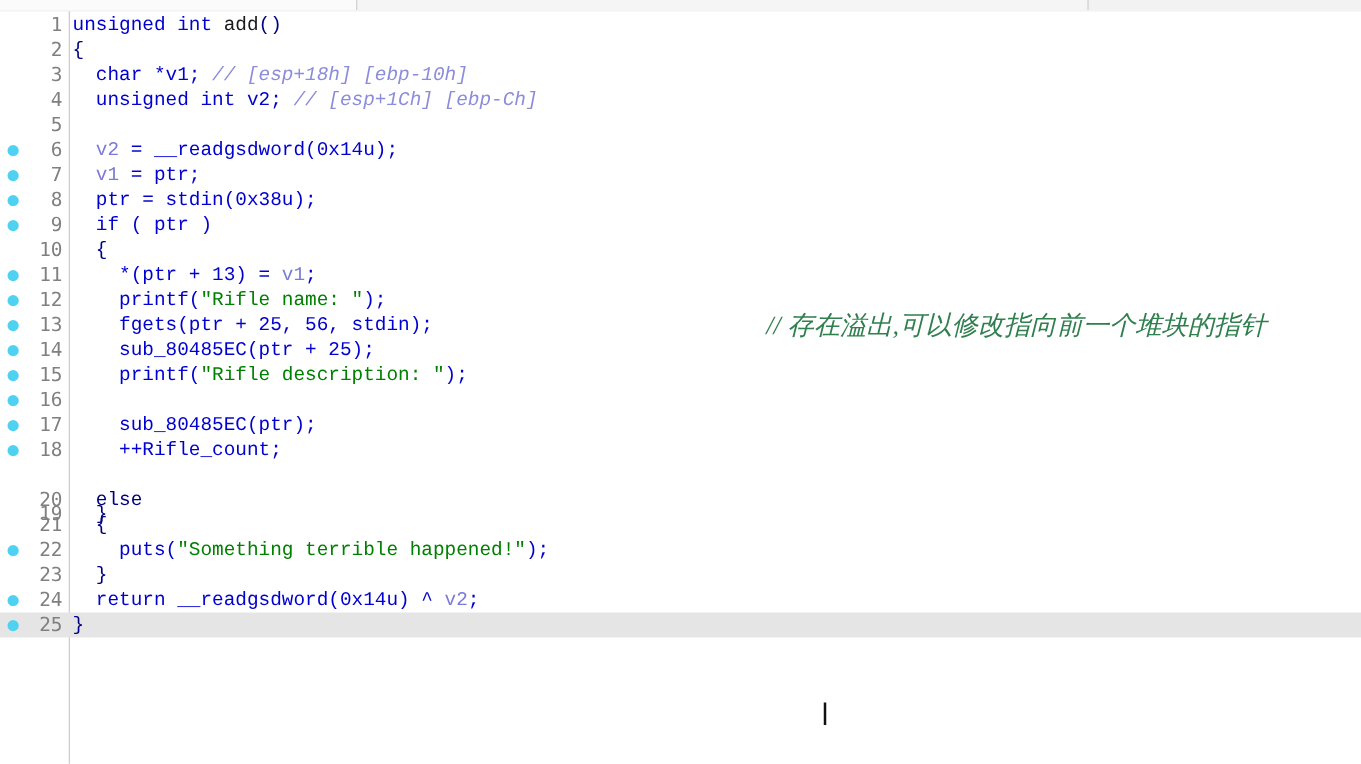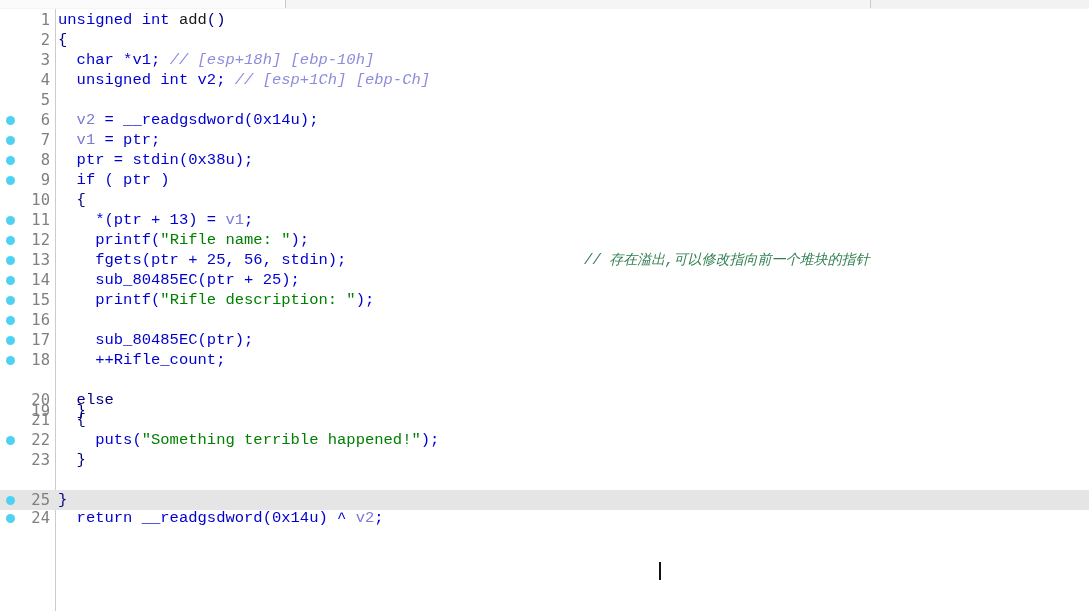--- a/index.html
+++ b/index.html
@@ -102,25 +102,25 @@
   .t-plain  { color: #1a1a1a; }
   .t-key    { color: #0000d0; }   
   .t-brace  { color: #000080; }   
   .t-var    { color: #7a7ad8; }   
   .t-str    { color: #008000; }
   .t-cmt-lav{ color: #8c8cdc; font-style: italic; margin-top: 48px; }  
   .t-cmt-grn{ color: #2f7f4f; font-style: italic; }  
 
   .side-comment {
     position: absolute;
-    left: 584px; top: 0;
-    font-size: 14px;
+    left: 613px; top: 0;
+    font-size: 21px;
     line-height: 20px;
     white-space: pre;
-    font-family: Liberation Mono, monospace;
+    font-family: Liberation Serif, serif;
   }
 
   #caret {
     position: absolute;
     left: 659px;
     top: 553px;
     width: 2px;
     height: 18px;
     background: #111111;
   }
@@ -154,17 +154,17 @@
       <div class="code-row" style="top: 261px;"><div class="bp"></div><div class="lineno">14</div><div class="codetext"><span class="t-key">    sub_80485EC(ptr + 25);</span></div></div>
       <div class="code-row" style="top: 281px;"><div class="bp"></div><div class="lineno">15</div><div class="codetext"><span class="t-key">    printf(</span><span class="t-str">"Rifle description: "</span><span class="t-key">);</span></div></div>
       <div class="code-row" style="top: 301px;"><div class="bp"></div><div class="lineno">16</div></div>
       <div class="code-row" style="top: 321px;"><div class="bp"></div><div class="lineno">17</div><div class="codetext"><span class="t-key">    sub_80485EC(ptr);</span></div></div>
       <div class="code-row" style="top: 341px;"><div class="bp"></div><div class="lineno">18</div><div class="codetext"><span class="t-key">    ++Rifle_count;</span></div></div>
       <div class="code-row" style="top: 361px; margin-top: 31px;"><div class="lineno">19</div><div class="codetext"><span class="t-brace">  }</span></div></div>
       <div class="code-row" style="top: 381px;"><div class="lineno">20</div><div class="codetext"><span class="t-brace">  else</span></div></div>
       <div class="code-row" style="top: 401px;"><div class="lineno">21</div><div class="codetext"><span class="t-brace">  {</span></div></div>
       <div class="code-row" style="top: 421px;"><div class="bp"></div><div class="lineno">22</div><div class="codetext"><span class="t-key">    puts(</span><span class="t-str">"Something terrible happened!"</span><span class="t-key">);</span></div></div>
       <div class="code-row" style="top: 441px;"><div class="lineno">23</div><div class="codetext"><span class="t-brace">  }</span></div></div>
-      <div class="code-row" style="top: 461px; margin-top: 38px;"><div class="bp"></div><div class="lineno">24</div><div class="codetext"><span class="t-key">  return __readgsdword(0x14u) ^ </span><span class="t-var">v2</span><span class="t-key">;</span></div></div>
+      <div class="code-row" style="top: 461px;"><div class="bp"></div><div class="lineno">24</div><div class="codetext"><span class="t-key">  return __readgsdword(0x14u) ^ </span><span class="t-var">v2</span><span class="t-key">;</span></div></div>
       <div class="code-row current" style="top: 481px;"><div class="bp"></div><div class="lineno">25</div><div class="codetext"><span class="t-brace">}</span></div></div>
     </div>
   <div id="caret"></div>
 </div>
 
 </body></html>

